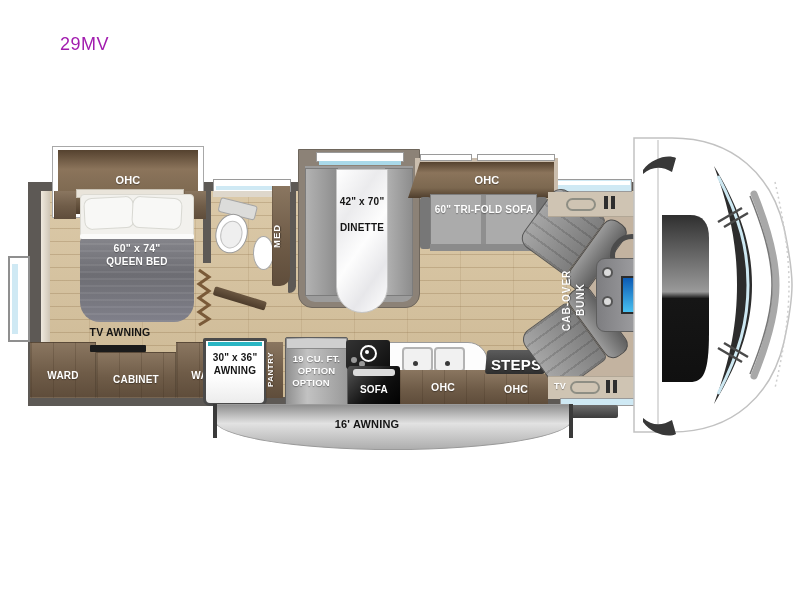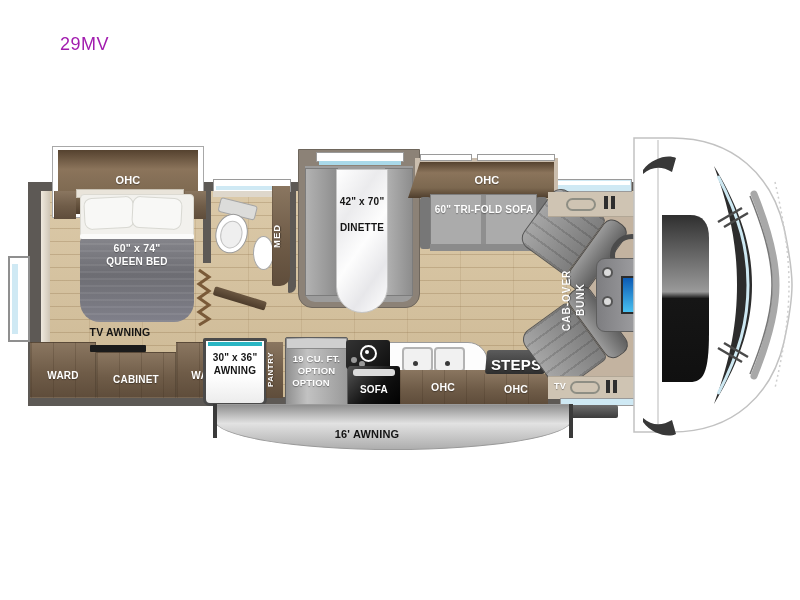--- a/index.html
+++ b/index.html
@@ -207,15 +207,15 @@
     <path d="M122 64 C139 106 144 131 144 153 C144 175 139 200 122 242" stroke="#777" stroke-width="1.5" fill="none"></path>
     <path d="M147 50 C158 98 161 128 161 153 C161 178 158 208 147 256" stroke="#cfcfcf" stroke-width="1.5" stroke-dasharray="2 3" fill="none"></path>
     <path d="M15 38 C24 26 40 22 48 26 L44 40 C34 34 24 34 15 42 Z" fill="#383838"></path>
     <path d="M15 290 C24 302 40 306 48 302 L44 288 C34 294 24 294 15 286 Z" fill="#383838"></path>
   </svg>
 
   <div class="abs" style="left:214px;top:404px;width:358px;height:46px;border:1px solid #9a9a9a;box-sizing:border-box;
               background:linear-gradient(180deg,#8f8f8f,#e2e2e2 42%,#aeaeae);border-radius:0 0 50% 50% / 0 0 30px 30px;"></div>
   <div class="abs" style="left:213px;top:404px;width:4px;height:34px;background:#3a3a3a;"></div>
   <div class="abs" style="left:569px;top:404px;width:4px;height:34px;background:#3a3a3a;"></div>
-  <div class="abs dlbl" style="left:214px;top:418px;width:306px;font-size:11px;margin-top:10px;">16' AWNING</div>
+  <div class="abs dlbl" style="left:214px;top:418px;width:306px;font-size:11px;">16' AWNING</div>
 
 </div>
 
 </body></html>

